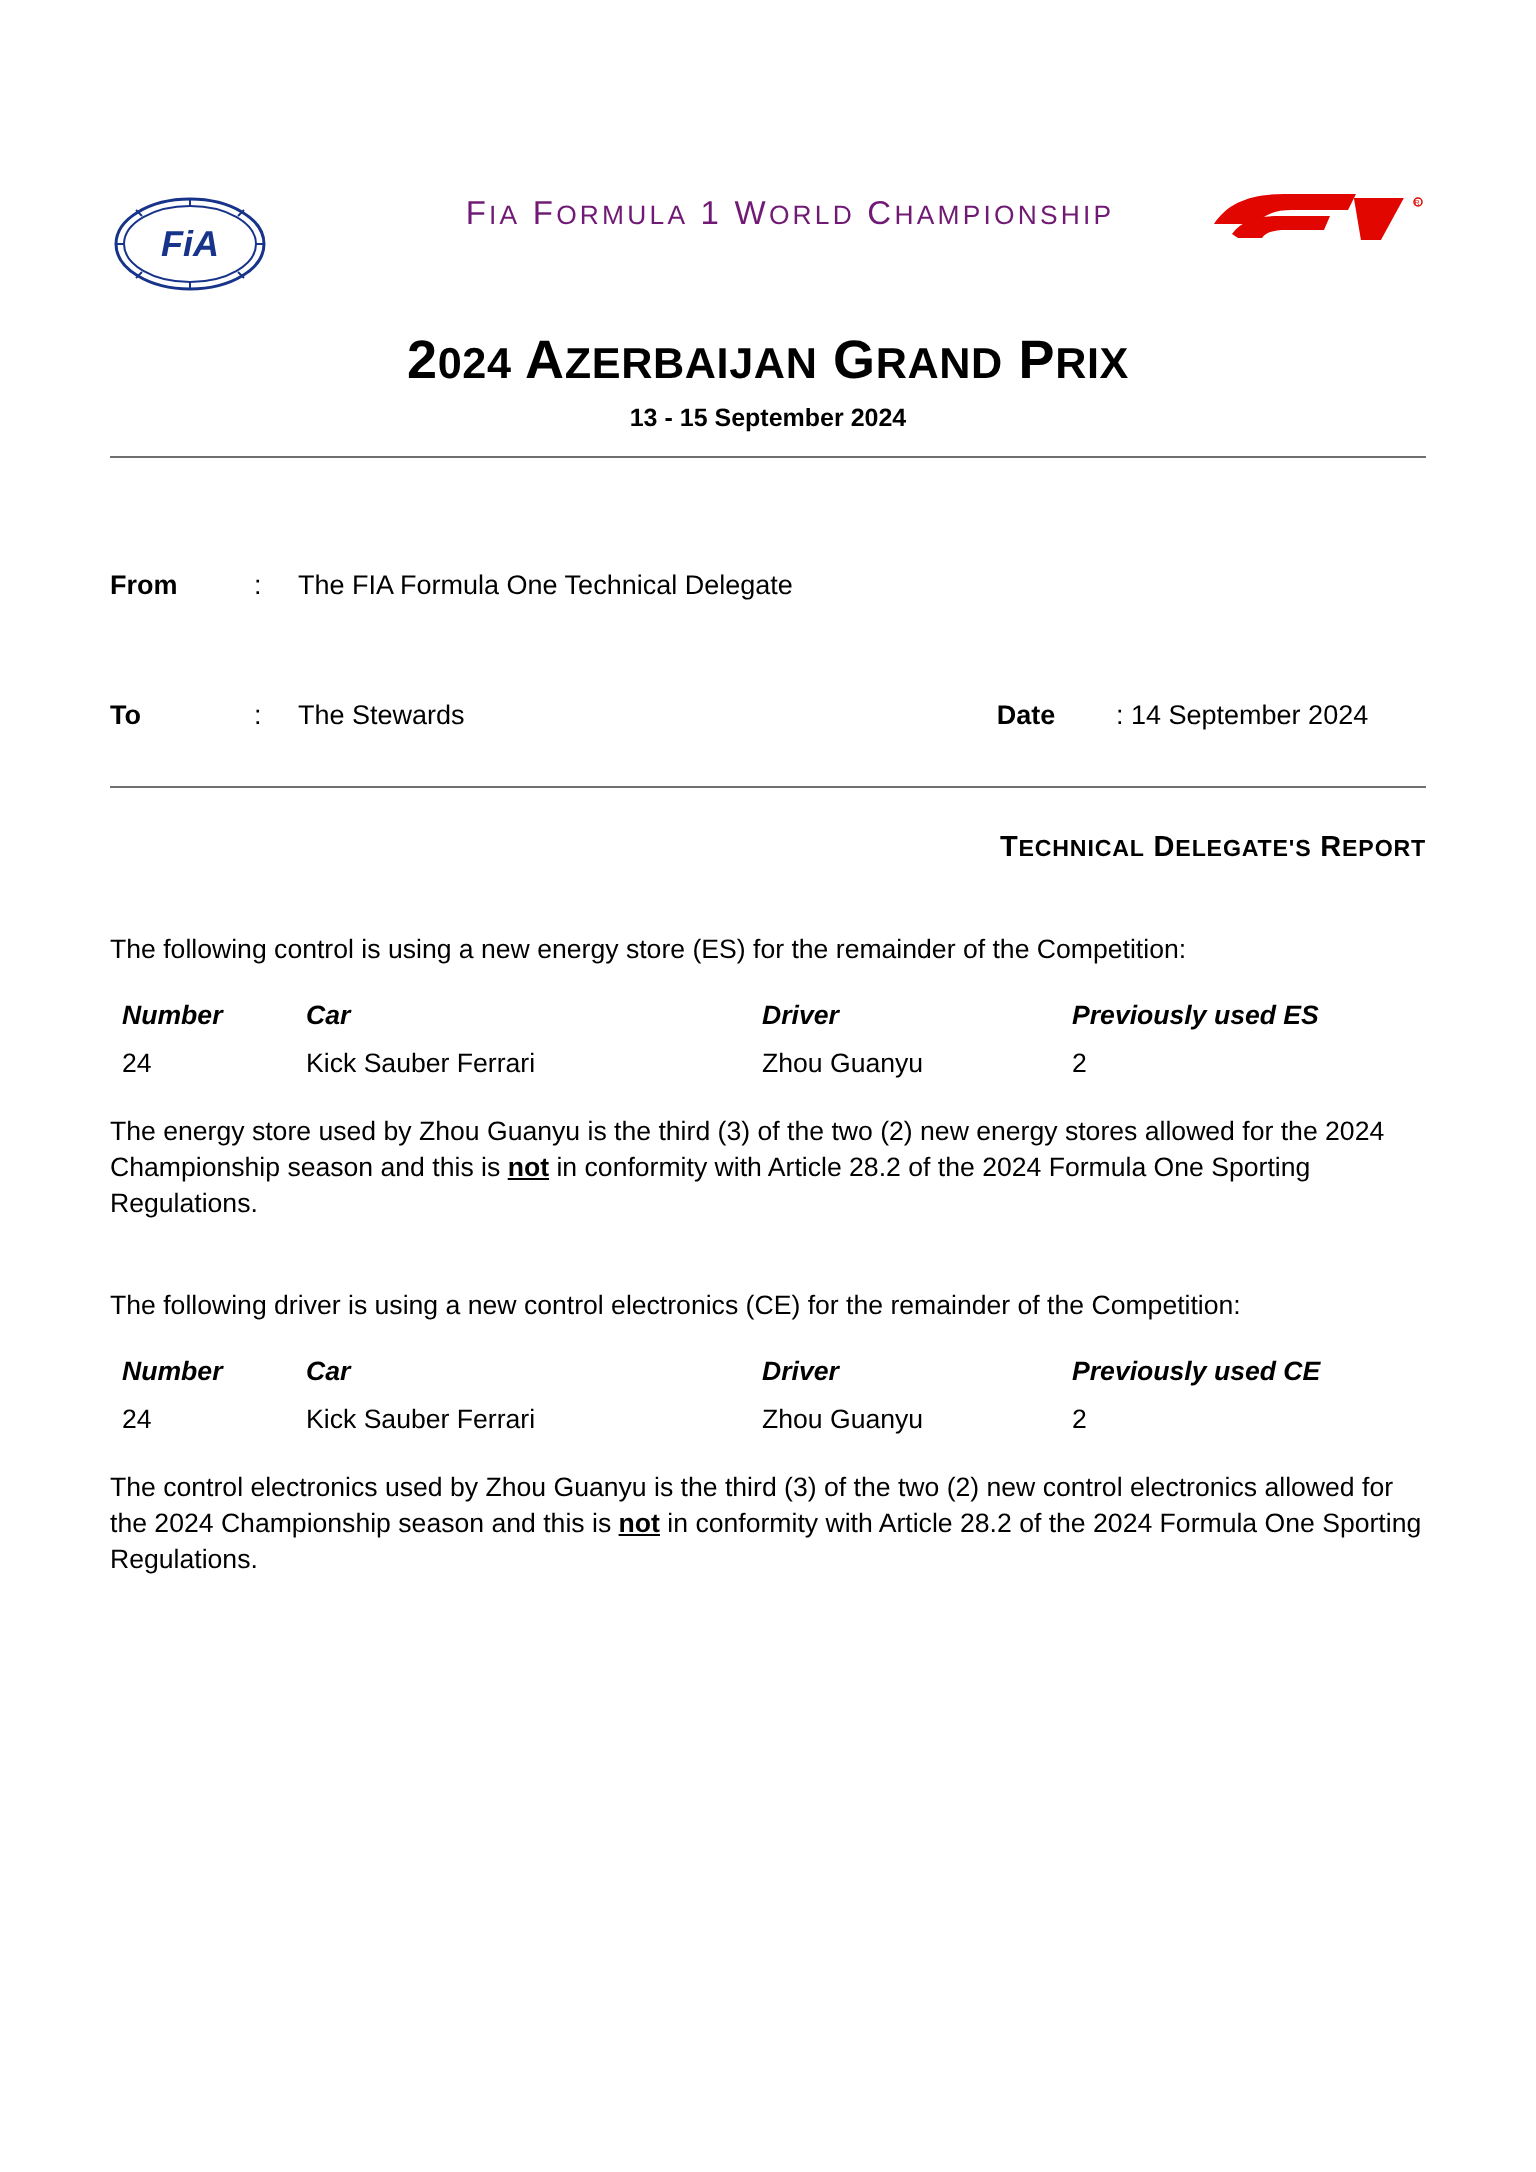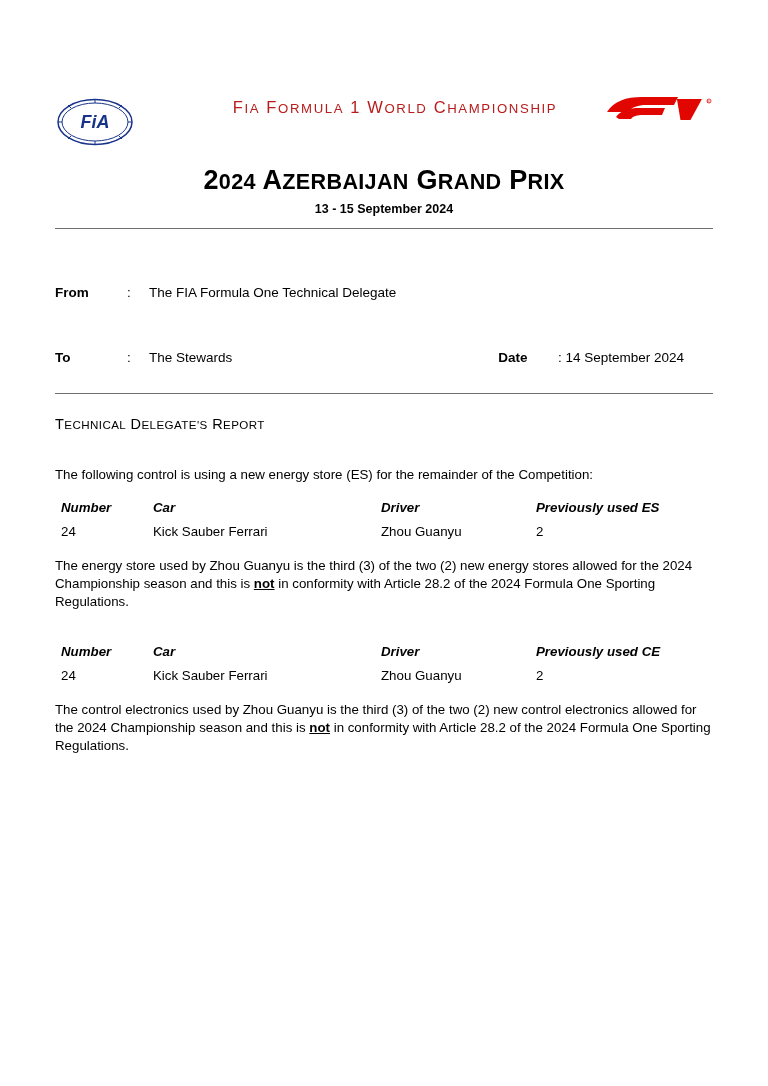--- a/index.html
+++ b/index.html
@@ -42,21 +42,21 @@
     height: 48px;
   }
   .header-title {
     position: absolute;
     left: 150px;
     top: 28px;
     width: 380px;
     text-align: center;
     font-size: 16.5px;
     letter-spacing: 1.6px;
-    color: #b91c1c;
+    color: #701a75;
     font-family: "Liberation Sans", sans-serif;
     white-space: nowrap;
   }
   .f1-logo {
     position: absolute;
     right: 0px;
     top: 22px;
     width: 110px;
     height: 34px;
   }
@@ -110,22 +110,22 @@
     font-weight: bold;
     width: 90px;
     text-align: center;
   }
   .meta-date-value {
     width: 155px;
   }
 
   
   .report-heading {
-    text-align: left;
-    font-weight: normal;
+    text-align: right;
+    font-weight: bold;
     font-size: 14.5px;
     letter-spacing: 0.4px;
     margin: 22px 0 0 0;
   }
 
   
   .section {
     margin-top: 34px;
   }
   .para {
@@ -250,20 +250,21 @@
             <td class="col-driver">Zhou Guanyu</td>
             <td class="col-prev">2</td>
           </tr>
         </tbody>
       </table>
 
       <p class="para"><span>The energy store used by Zhou Guanyu is the third (3) of the two (2) new energy stores allowed for the 2024 Championship season and this is </span><b class="underline">not</b><span> in conformity with Article 28.2 of the 2024 Formula One Sporting Regulations.</span></p>
     </div>
 
     <div class="section">
+      <p class="para">The following driver is using a new control electronics (CE) for the remainder of the Competition:</p>
 
       <table class="parts">
         <thead>
           <tr>
             <th class="col-number">Number</th>
             <th class="col-car">Car</th>
             <th class="col-driver">Driver</th>
             <th class="col-prev">Previously used CE</th>
           </tr>
         </thead>

